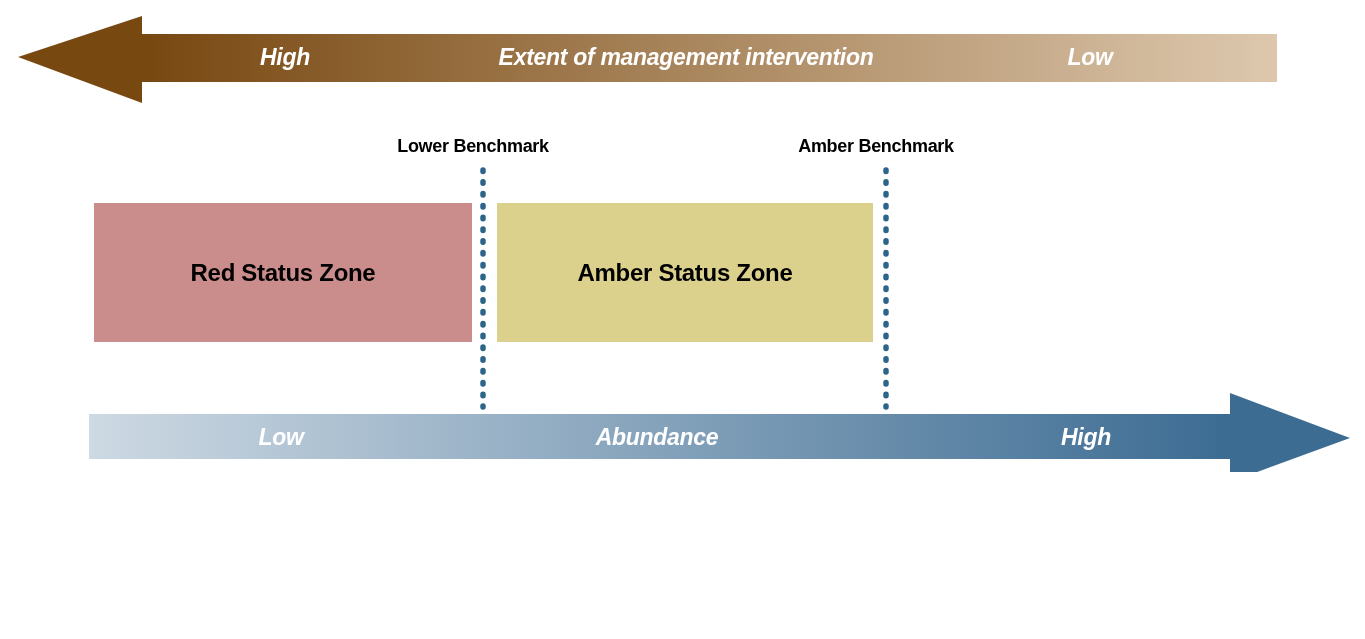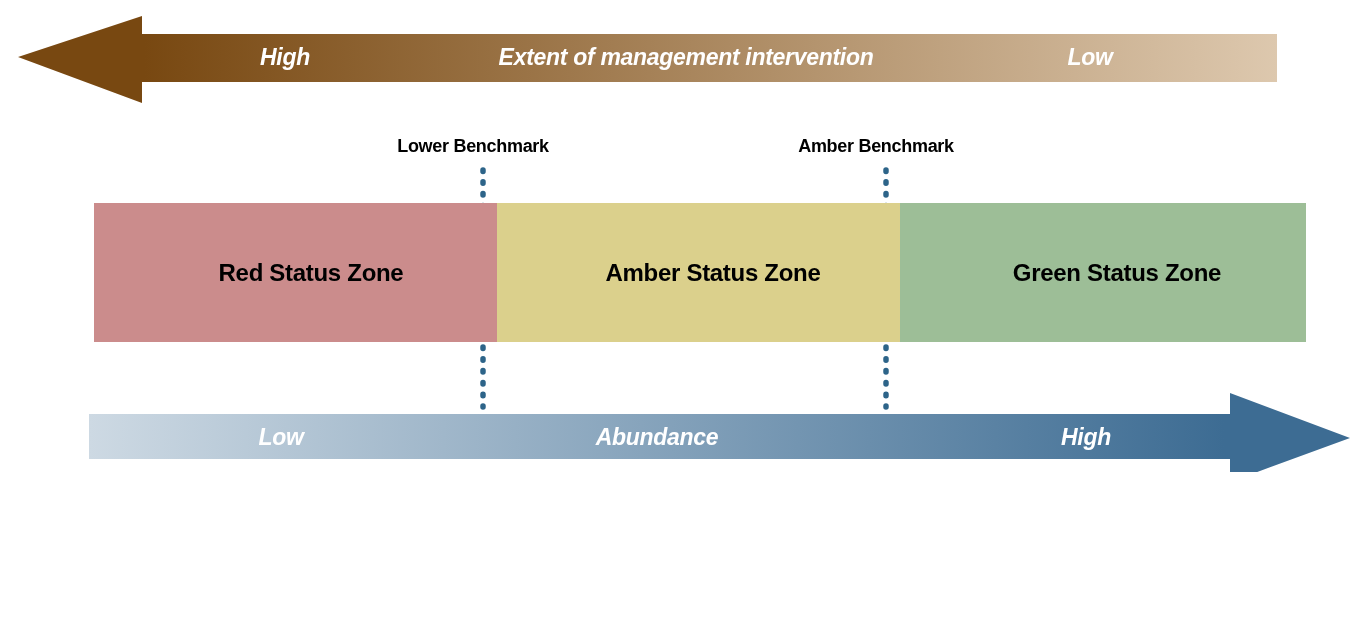--- a/index.html
+++ b/index.html
@@ -22,21 +22,20 @@
   .arrow-label { color: #ffffff; font-size: 23px; font-style: italic; }
   .italic { font-style: italic; }
   .benchmark-label { color: #000000; font-size: 18px; }
   .zone-box {
     position: absolute;
     top: 203px;
     height: 139px;
     display: flex;
     align-items: center;
     justify-content: center;
-    padding-left: 28px;
   }
   .zone-label {
     font-weight: bold;
     font-size: 24px;
     color: #000000;
     letter-spacing: -0.3px;
     white-space: nowrap;
   }
   .dotted-line { position: absolute; top: 166px; }
   .fish { position: absolute; }
@@ -98,23 +97,20 @@
   <svg class="dotted-line" style="left:881px" width="10" height="245" viewBox="0 0 10 245">
     <line x1="5" y1="4" x2="5" y2="241" stroke-width="5.5" stroke-linecap="round" stroke-dasharray="1.5 10.3" stroke="#2d6489"></line>
   </svg>
 
   <div class="zone-box" style="left: 94px; width: 378px; background-color: rgb(203, 140, 140);">
     <span class="zone-label">Red Status Zone</span>
   </div>
   <div class="zone-box" style="left: 497px; width: 376px; background-color: rgb(219, 208, 140);">
     <span class="zone-label">Amber Status Zone</span>
   </div>
-  <div class="zone-box" style="left: 900px; width: 378px; background-color: rgb(157, 190, 151);">
-    <span class="zone-label">Green Status Zone</span>
-  </div>
 
   <svg class="layer" style="top:390px" width="1360" height="100" viewBox="0 0 1360 100">
     <defs>
       <linearGradient id="gradBottom" x1="0" y1="0" x2="1" y2="0">
         <stop offset="0" stop-color="#cdd9e3"></stop>
         <stop offset="0.9" stop-color="#3d6c93"></stop>
         <stop offset="1" stop-color="#3d6c93"></stop>
       </linearGradient>
     </defs>
     <path d="M89,24 L1230,24 L1230,3 L1350,48 L1230,92 L1230,69 L89,69 Z" fill="url(#gradBottom)"></path>

